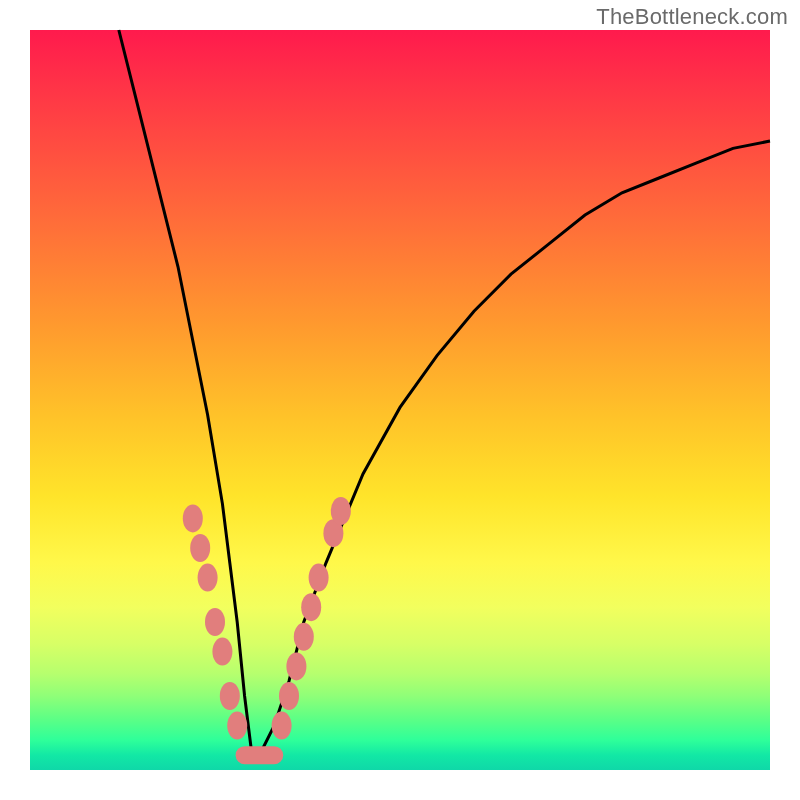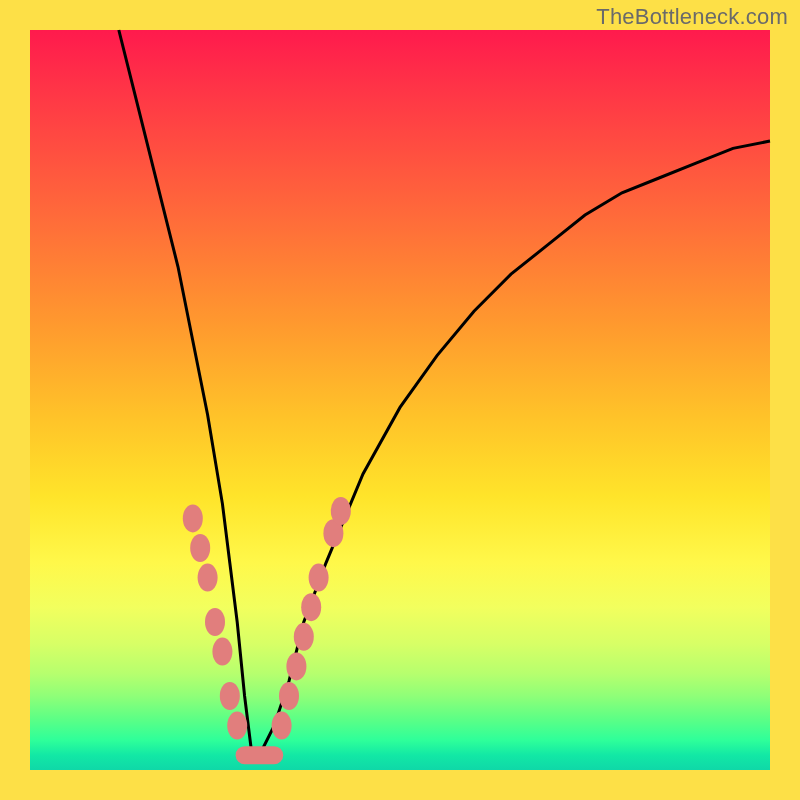--- a/index.html
+++ b/index.html
@@ -8,21 +8,21 @@
     width: 800px;
     height: 800px;
     background: #000;
     overflow: hidden;
     font-family: Arial, Helvetica, sans-serif;
   }
   .outer {
     position: relative;
     width: 800px;
     height: 800px;
-    background: #fde047;
+    background: #ffffff;
   }
   .plot-area {
     position: absolute;
     left: 30px;
     top: 30px;
     width: 740px;
     height: 740px;
     
     background: linear-gradient(
       to bottom,

